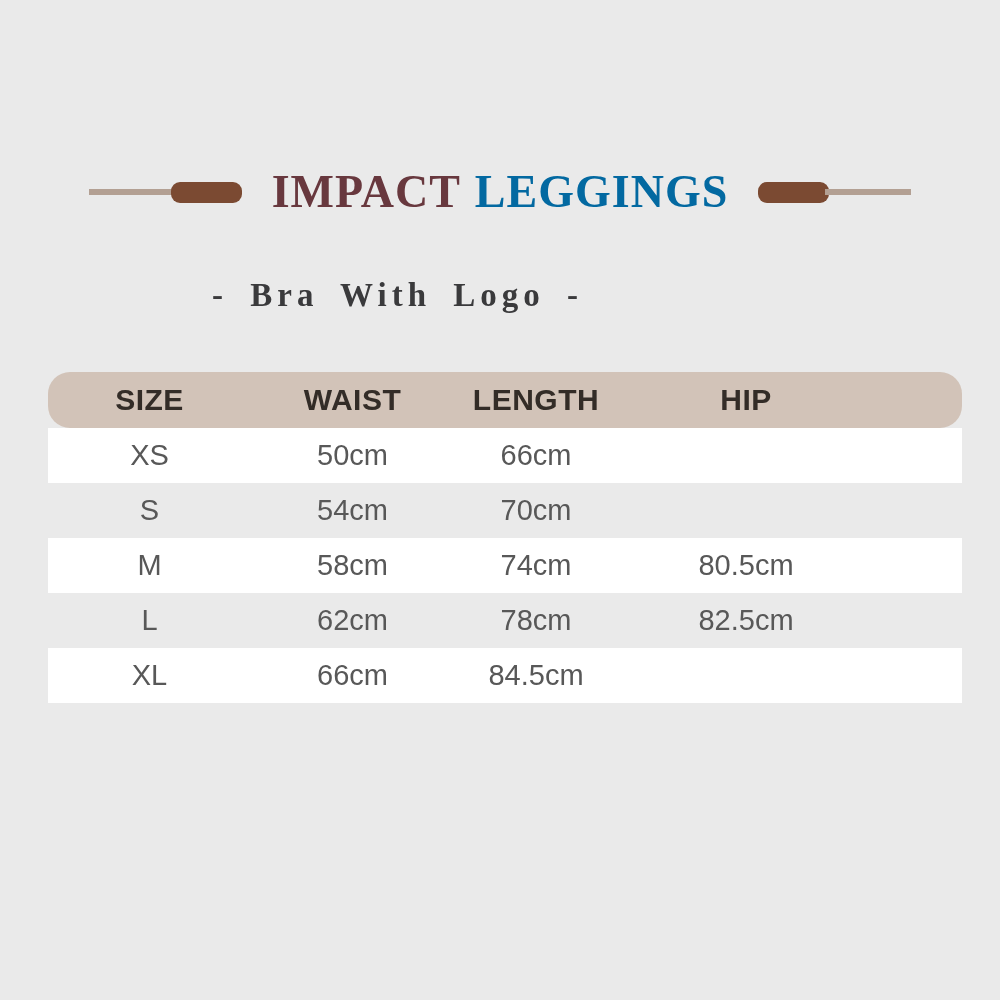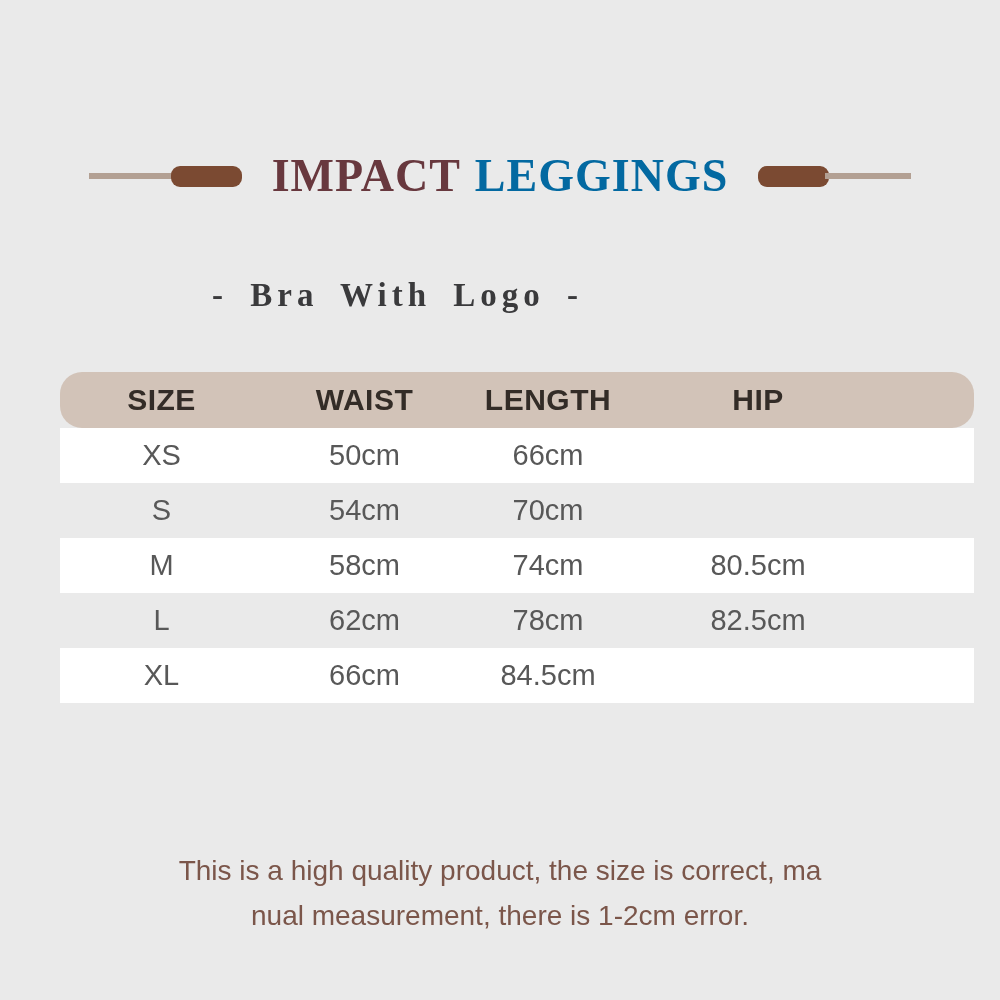--- a/index.html
+++ b/index.html
@@ -5,21 +5,21 @@
   html,body{margin:0;padding:0;}
   .canvas{
     position:relative;
     width:1000px;height:1000px;
     background:#eaeaea;
     overflow:hidden;
     font-family:"Liberation Sans", sans-serif;
   }
   
   .title-row{
-    position:absolute;top:148px;left:0;width:1000px;height:56px;
+    position:absolute;top:164px;left:0;width:1000px;height:56px;
     display:flex;align-items:center;justify-content:center;gap:30px;
   }
   .deco{display:flex;align-items:center;}
   .deco .thin{width:86px;height:6px;background:#b3a093;display:block;}
   .deco .bar{width:71px;height:21px;background:#7b4a32;border-radius:9px;display:block;}
   .deco-left .bar{margin-left:-4px;}
   .deco-right .bar{margin-right:-4px;}
   .main-title{
     margin:0;display:flex;gap:14px;
     font-family:"Liberation Serif", serif;
@@ -29,21 +29,21 @@
   .title-secondary{color:#0369a1;}
   
   .subtitle{
     position:absolute;top:276px;left:0;width:795px;
     text-align:center;
     font-family:"Liberation Serif", serif;
     font-size:33px;font-weight:700;color:#3a3a3c;
     letter-spacing:5px;word-spacing:9px;line-height:1.2;
   }
   
-  .size-table{position:absolute;top:372px;left:60px;width:914px;}
+  .size-table{position:absolute;top:372px;left:48px;width:914px;}
   .t-row{
     display:grid;
     grid-template-columns:203px 203px 164px 256px 88px;
     align-items:center;
   }
   .t-head{
     height:56px;background:#d2c3b8;border-radius:22px;
     font-size:30px;font-weight:700;color:#332c27;letter-spacing:0.5px;
   }
   .t-data{height:55px;font-size:29px;color:#585858;}
@@ -110,18 +110,14 @@
       <div class="t-cell">78cm</div>
       <div class="t-cell">82.5cm</div>
     </div>
     <div class="t-row t-data striped-white">
       <div class="t-cell">XL</div>
       <div class="t-cell">66cm</div>
       <div class="t-cell">84.5cm</div>
     </div>
   </div>
 
-  <div class="footer-note">
-    <p>This is a high quality product, the size is correct, ma</p>
-    <p>nual measurement, there is 1-2cm error.</p>
-  </div>
 
 </div>
 
 </body></html>

